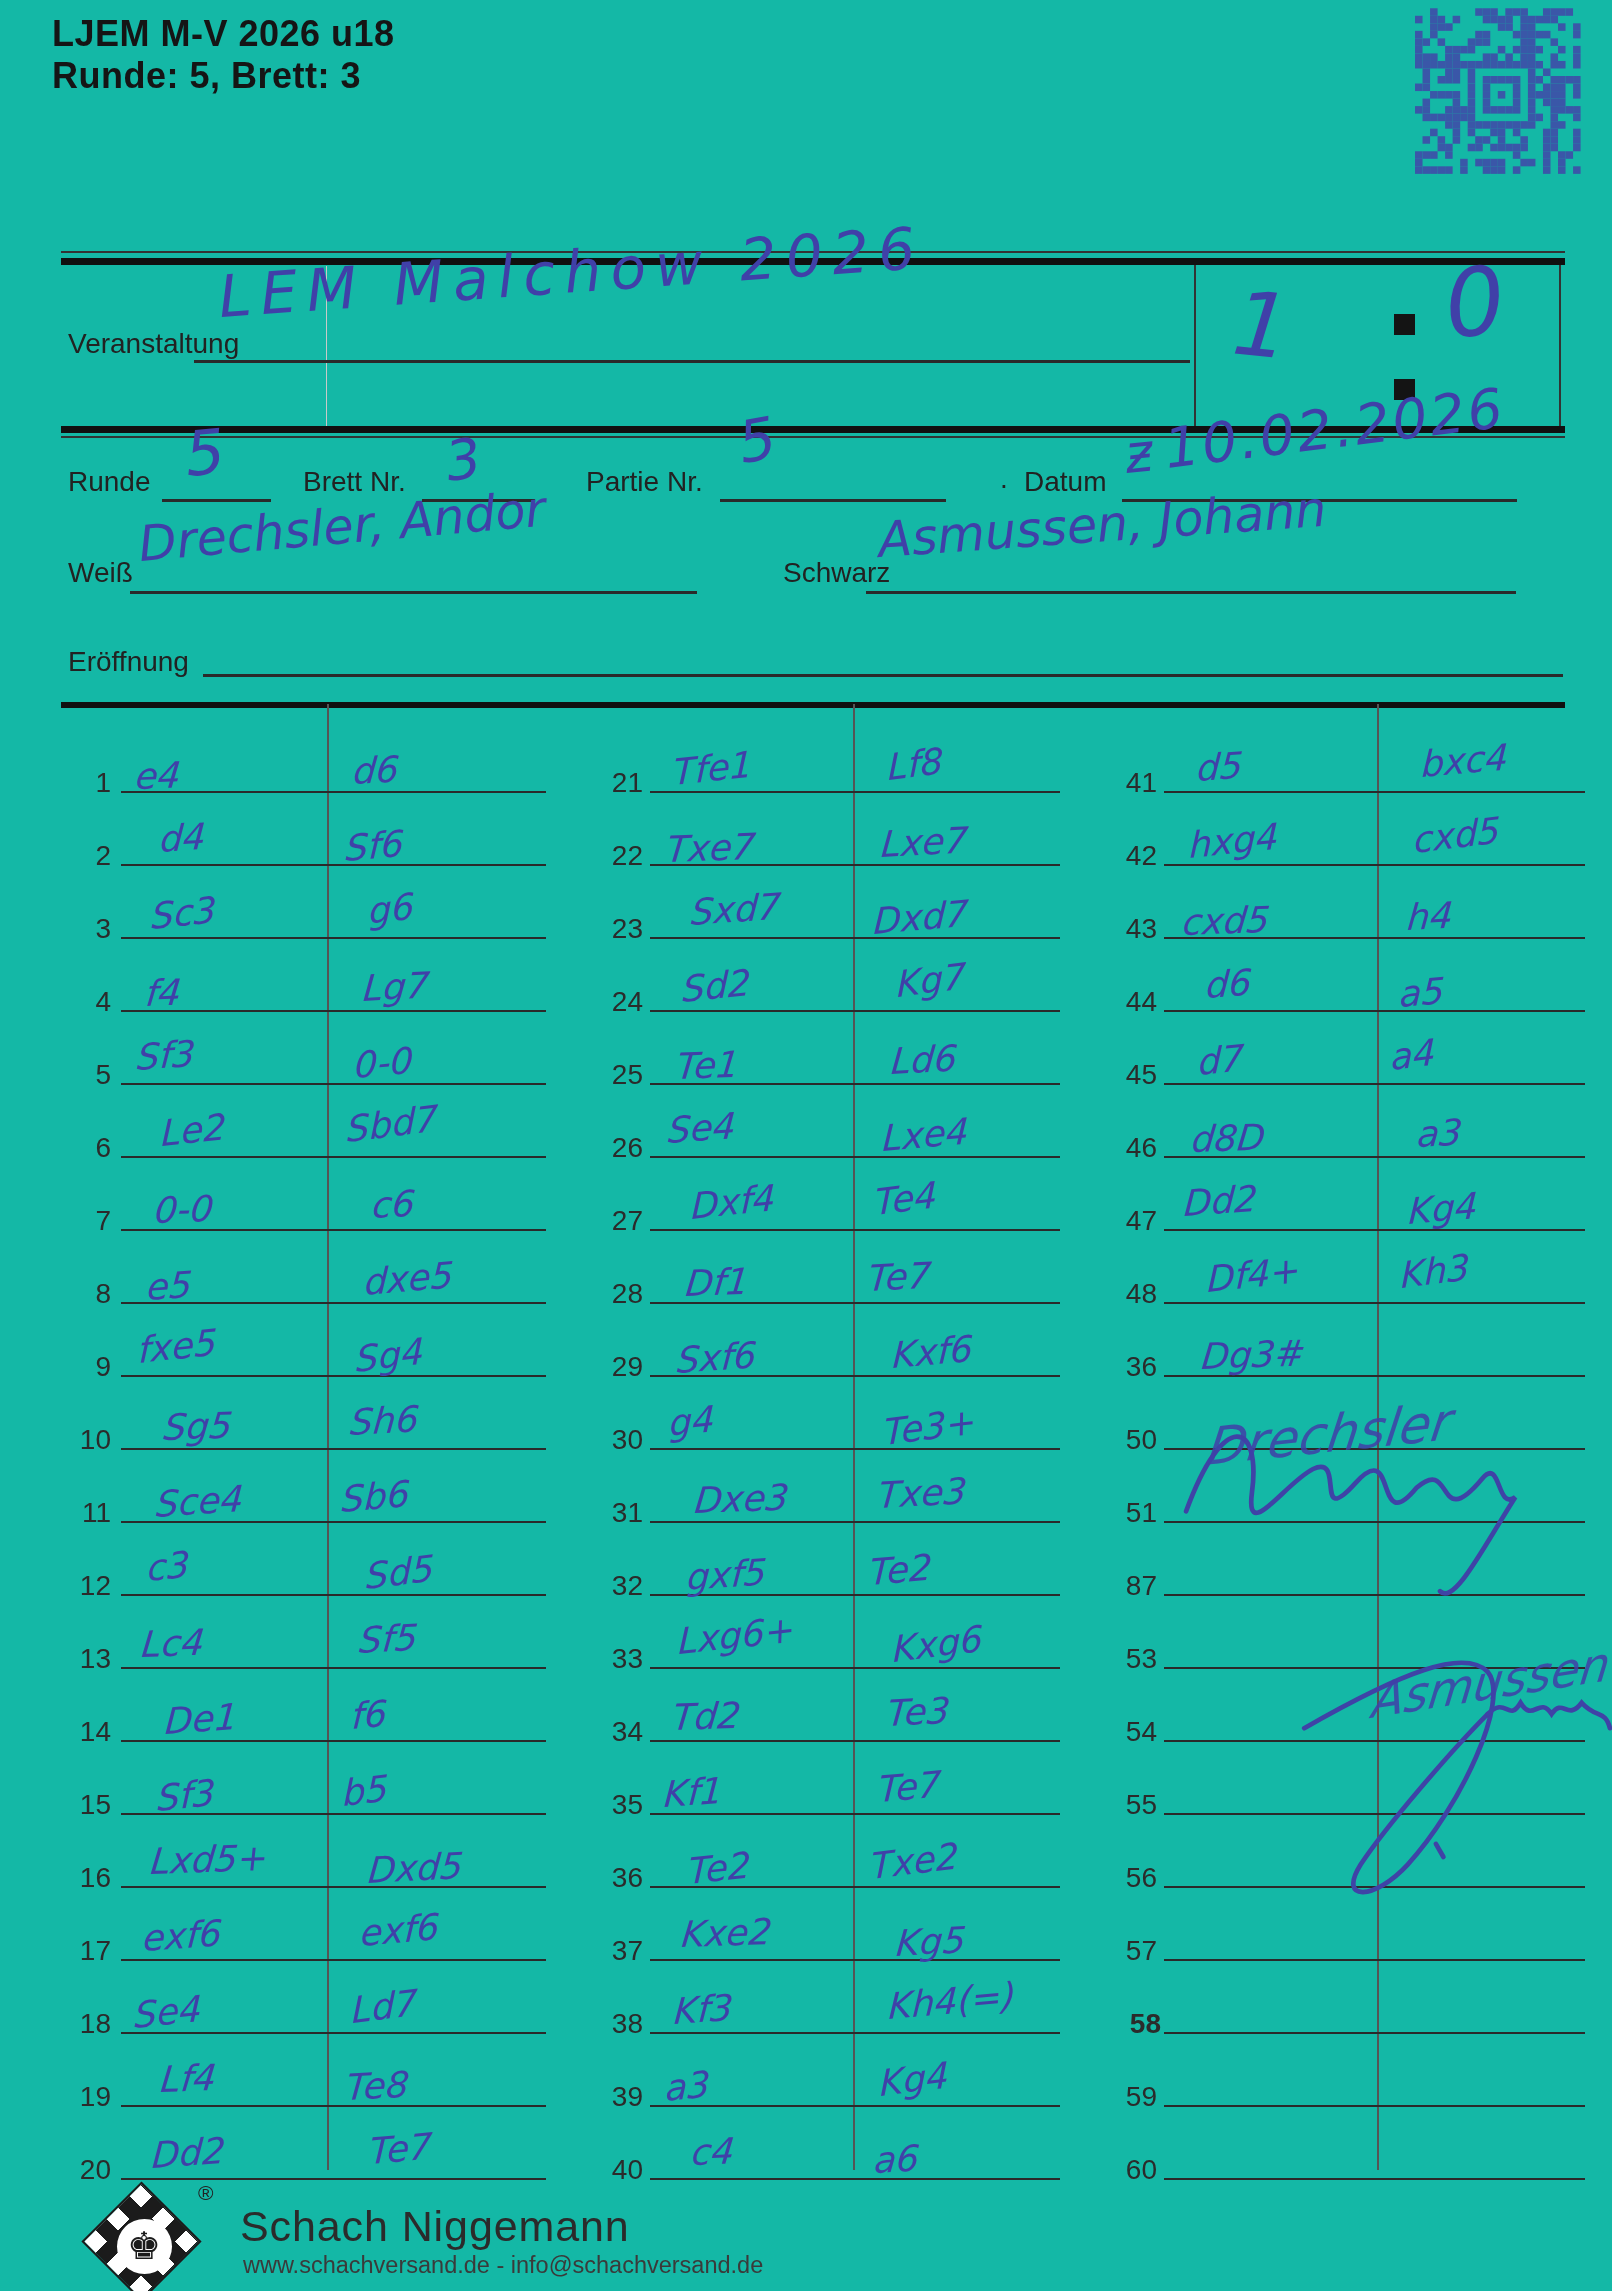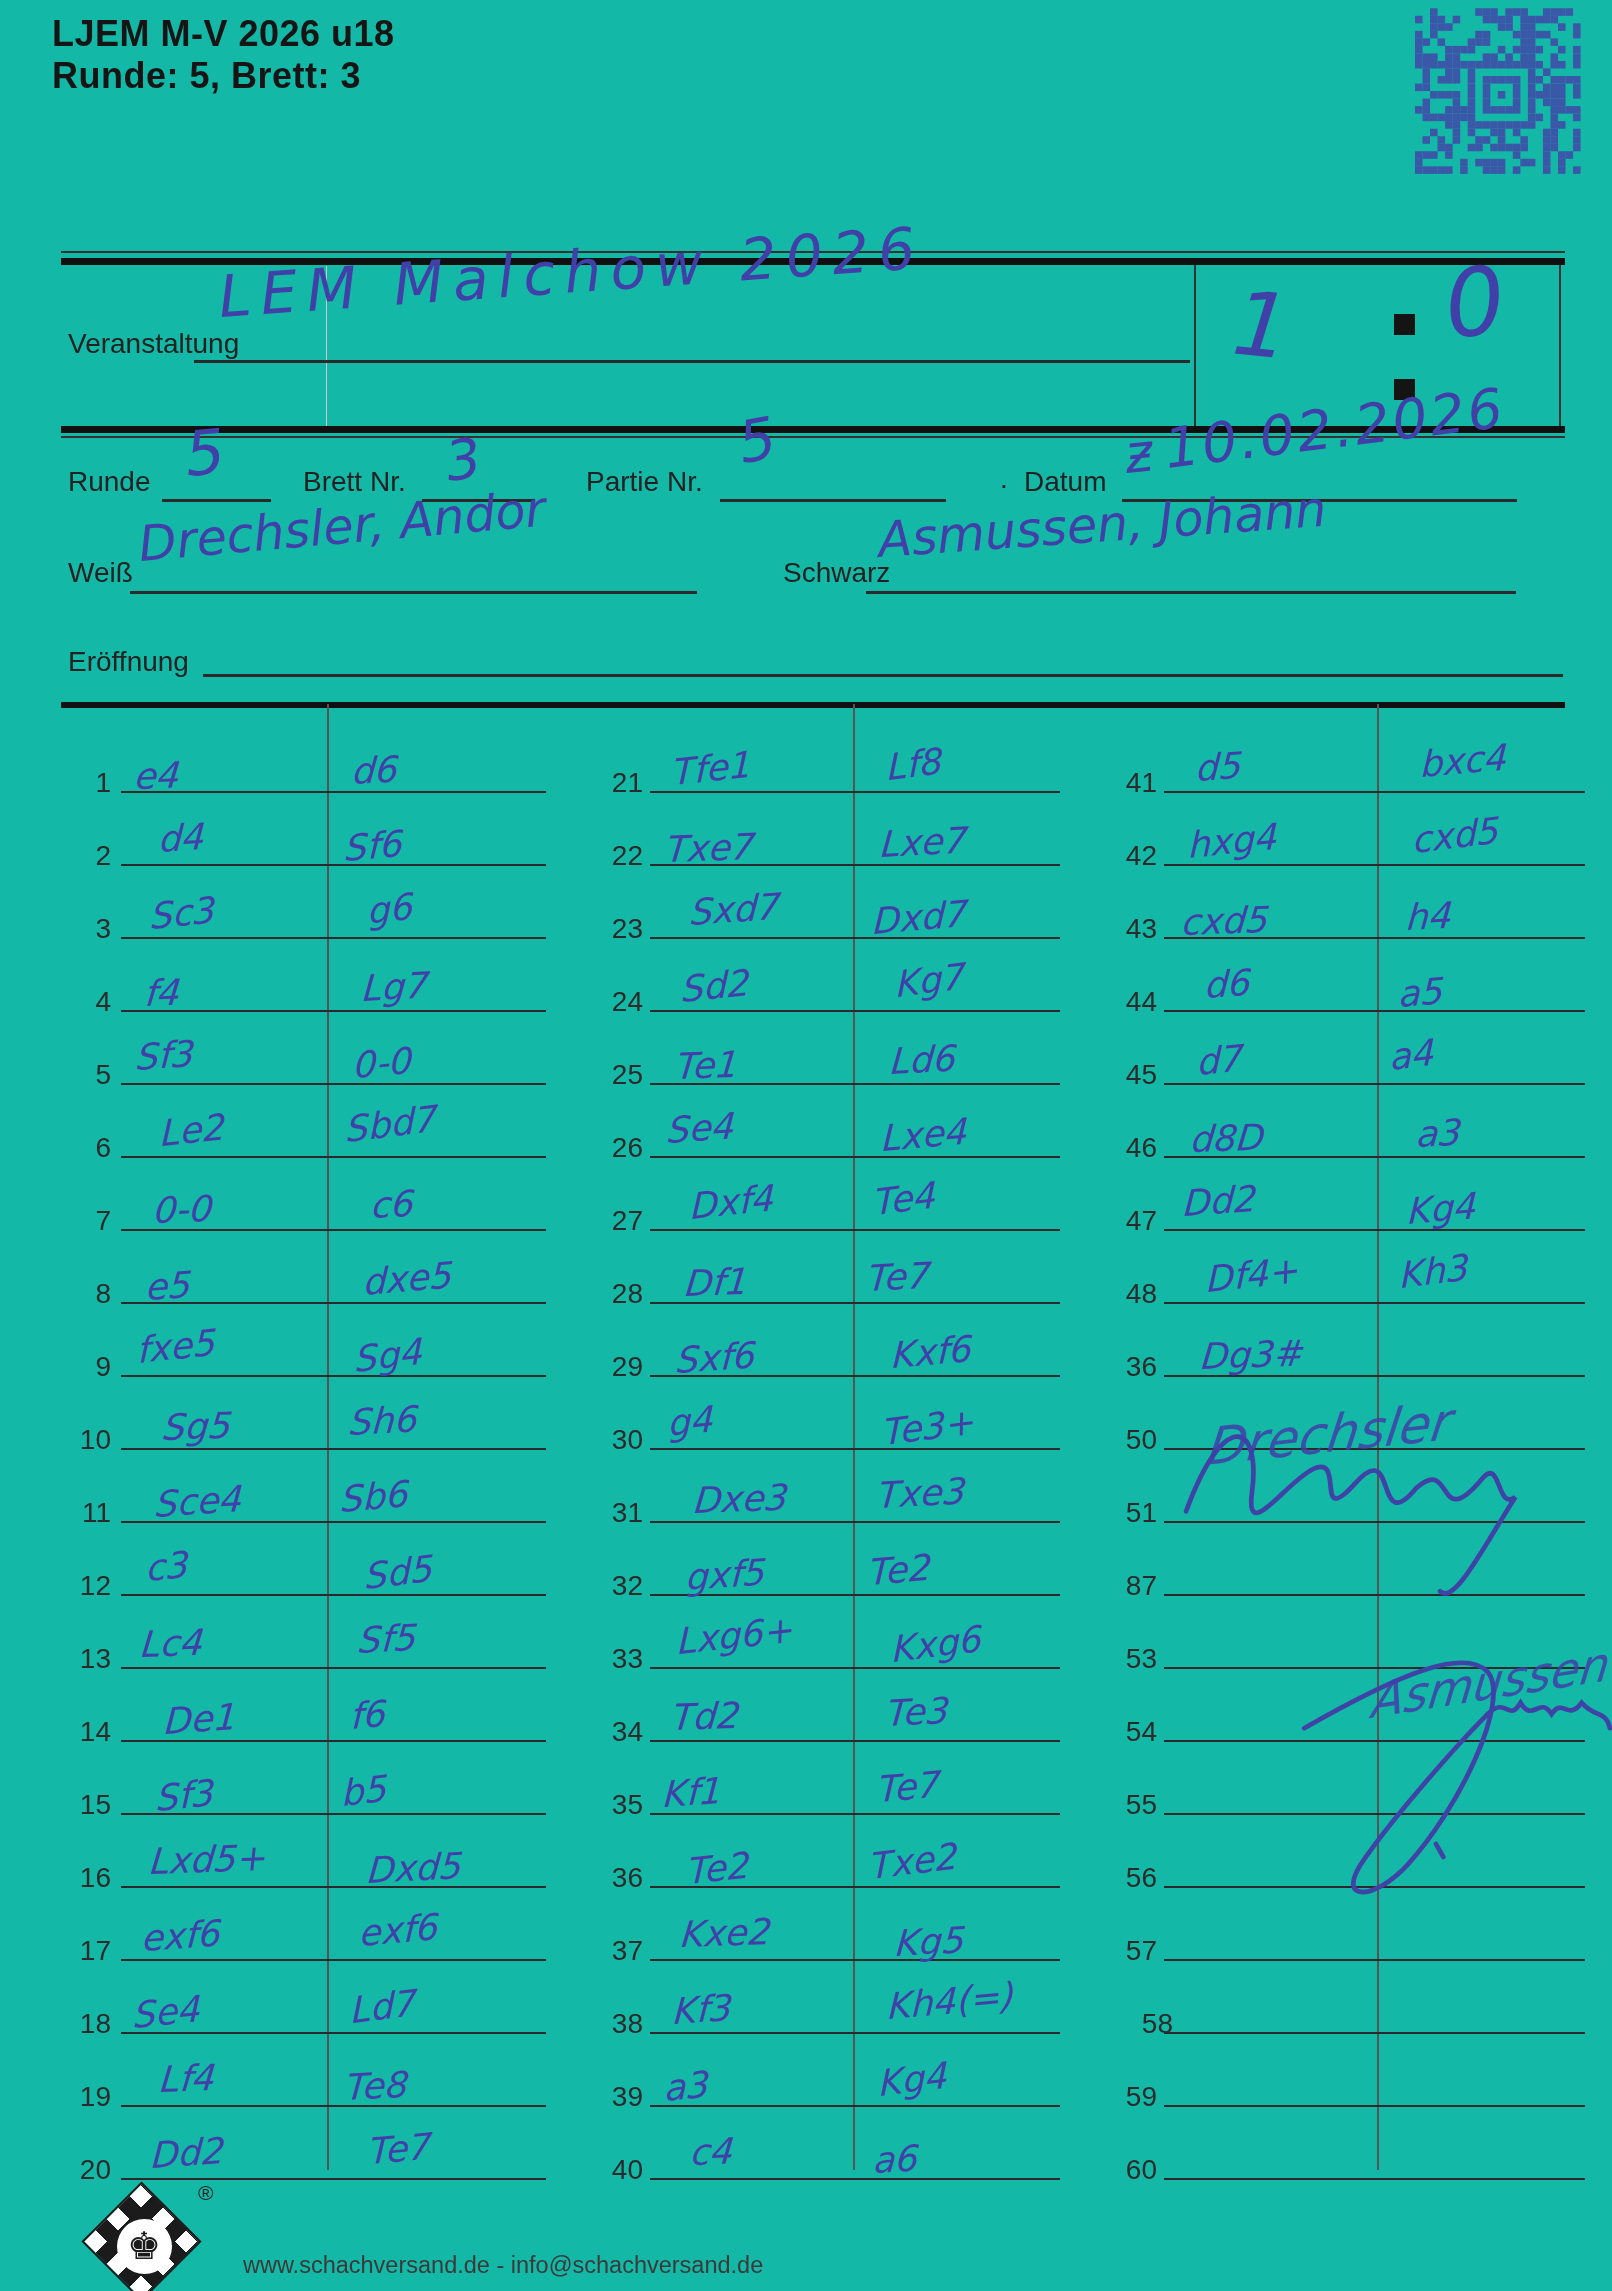--- a/index.html
+++ b/index.html
@@ -835,21 +835,21 @@
           <span class="mnum" style="left: 0px;">56</span>
           <div class="cell w" style="left: 50px; width: 213px;"></div>
           <div class="cell b" style="left: 263px; width: 208px;"></div>
         </div>
         <div class="mrow">
           <span class="mnum" style="left: 0px;">57</span>
           <div class="cell w" style="left: 50px; width: 213px;"></div>
           <div class="cell b" style="left: 263px; width: 208px;"></div>
         </div>
         <div class="mrow">
-          <span class="mnum" style="left: 16px;">58</span>
+          <span class="mnum" style="left: 4px; font-weight: bold;">58</span>
           <div class="cell w" style="left: 50px; width: 213px;"></div>
           <div class="cell b" style="left: 263px; width: 208px;"></div>
         </div>
         <div class="mrow">
           <span class="mnum" style="left: 0px;">59</span>
           <div class="cell w" style="left: 50px; width: 213px;"></div>
           <div class="cell b" style="left: 263px; width: 208px;"></div>
         </div>
         <div class="mrow">
           <span class="mnum" style="left: 0px;">60</span>
@@ -872,16 +872,17 @@
       <path d="M225,238 l8,14"></path>
     </svg>
     <span class="hw abs" style="left:146px;top:58px;font-size:47px;transform:rotate(-9deg) skewX(-16deg);opacity:.85;">Asmussen</span>
   </div>
 
   <div class="abs" style="left:94px;top:2194px;width:94px;height:94px;">
     <div class="logo-diamond abs" style="left:6.6px;top:6.6px;"></div>
     <div class="logo-center">♚</div>
   </div>
   <div class="abs" style="left:198px;top:2181px;font-size:21px;color:#222;">®</div>
+  <div class="abs brand" style="left:240px;top:2202px;">Schach Niggemann</div>
   <div class="abs contact" style="left:243px;top:2252px;">www.schachversand.de  -  info@schachversand.de</div>
 
 </div>
 
 
 </body></html>

